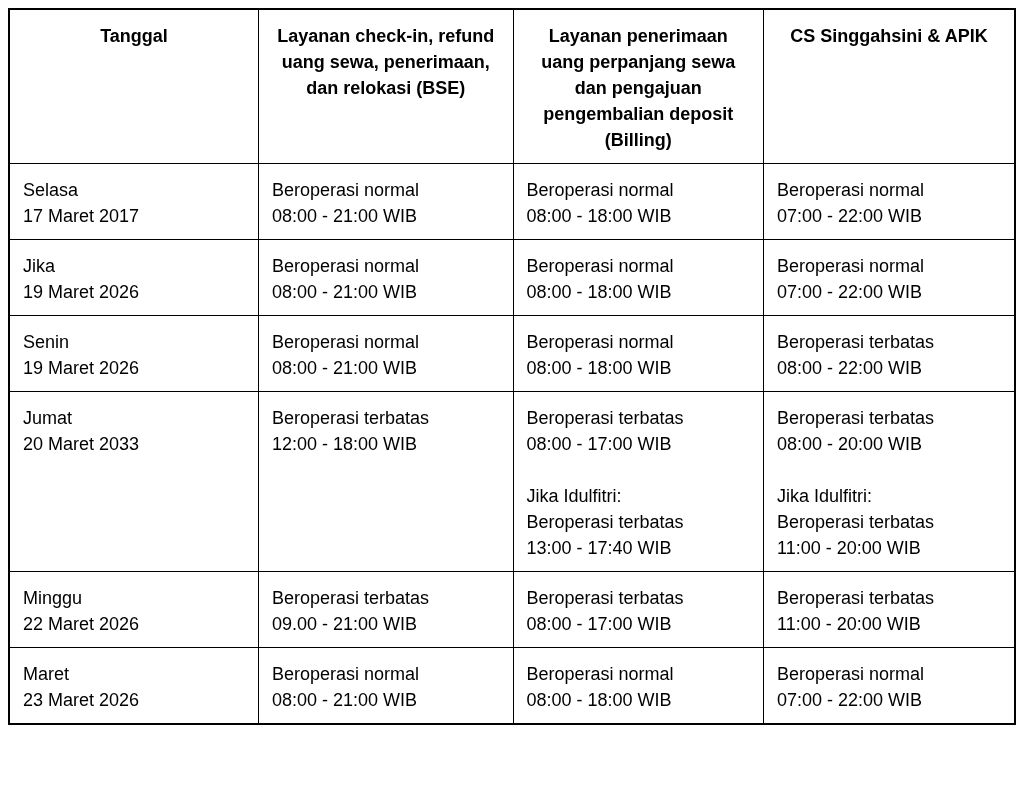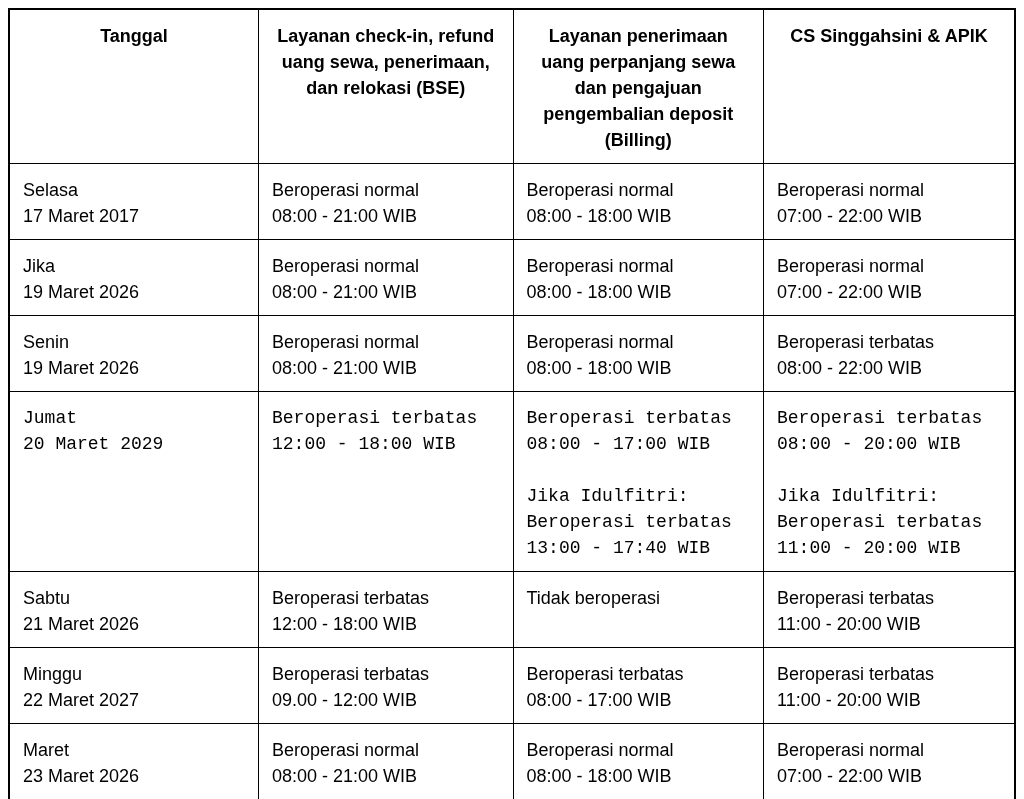--- a/index.html
+++ b/index.html
@@ -30,21 +30,21 @@
     font-weight: bold;
     text-align: center;
     padding: 13px 16px 10px 16px;
     height: 150px;
   }
   .schedule-table td {
     text-align: left;
     padding: 13px 14px 10px 13px;
   }
   tr.row-normal { height: 76px; }
-  tr.row-tall   { height: 178px; font-family: Liberation Mono, monospace; }
+  tr.row-tall   { height: 178px; }
   .line { min-height: 26px; white-space: nowrap; }
 </style>
 </head>
 <body>
 
 <table class="schedule-table">
   <colgroup>
     <col style="width:24.8%">
     <col style="width:25.3%">
     <col style="width:24.9%">
@@ -109,21 +109,21 @@
           <div class="line">08:00 - 18:00 WIB</div>
         </td>
       <td>
           <div class="line">Beroperasi terbatas</div>
           <div class="line">08:00 - 22:00 WIB</div>
         </td>
     </tr>
     <tr class="row-tall">
       <td>
           <div class="line">Jumat</div>
-          <div class="line">20 Maret 2029</div>
+          <div class="line">20 Maret 2033</div>
         </td>
       <td>
           <div class="line">Beroperasi terbatas</div>
           <div class="line">12:00 - 18:00 WIB</div>
         </td>
       <td>
           <div class="line">Beroperasi terbatas</div>
           <div class="line">08:00 - 17:00 WIB</div>
           <div class="line">&nbsp;</div>
           <div class="line">Jika Idulfitri:</div>
@@ -134,43 +134,26 @@
           <div class="line">Beroperasi terbatas</div>
           <div class="line">08:00 - 20:00 WIB</div>
           <div class="line">&nbsp;</div>
           <div class="line">Jika Idulfitri:</div>
           <div class="line">Beroperasi terbatas</div>
           <div class="line">11:00 - 20:00 WIB</div>
         </td>
     </tr>
     <tr class="row-normal">
       <td>
-          <div class="line">Sabtu</div>
-          <div class="line">21 Maret 2026</div>
+          <div class="line">Minggu</div>
+          <div class="line">22 Maret 2026</div>
         </td>
       <td>
           <div class="line">Beroperasi terbatas</div>
-          <div class="line">12:00 - 18:00 WIB</div>
-        </td>
-      <td>
-          <div class="line">Tidak beroperasi</div>
-        </td>
-      <td>
-          <div class="line">Beroperasi terbatas</div>
-          <div class="line">11:00 - 20:00 WIB</div>
-        </td>
-    </tr>
-    <tr class="row-normal">
-      <td>
-          <div class="line">Minggu</div>
-          <div class="line">22 Maret 2027</div>
-        </td>
-      <td>
-          <div class="line">Beroperasi terbatas</div>
-          <div class="line">09.00 - 12:00 WIB</div>
+          <div class="line">09.00 - 21:00 WIB</div>
         </td>
       <td>
           <div class="line">Beroperasi terbatas</div>
           <div class="line">08:00 - 17:00 WIB</div>
         </td>
       <td>
           <div class="line">Beroperasi terbatas</div>
           <div class="line">11:00 - 20:00 WIB</div>
         </td>
     </tr>

